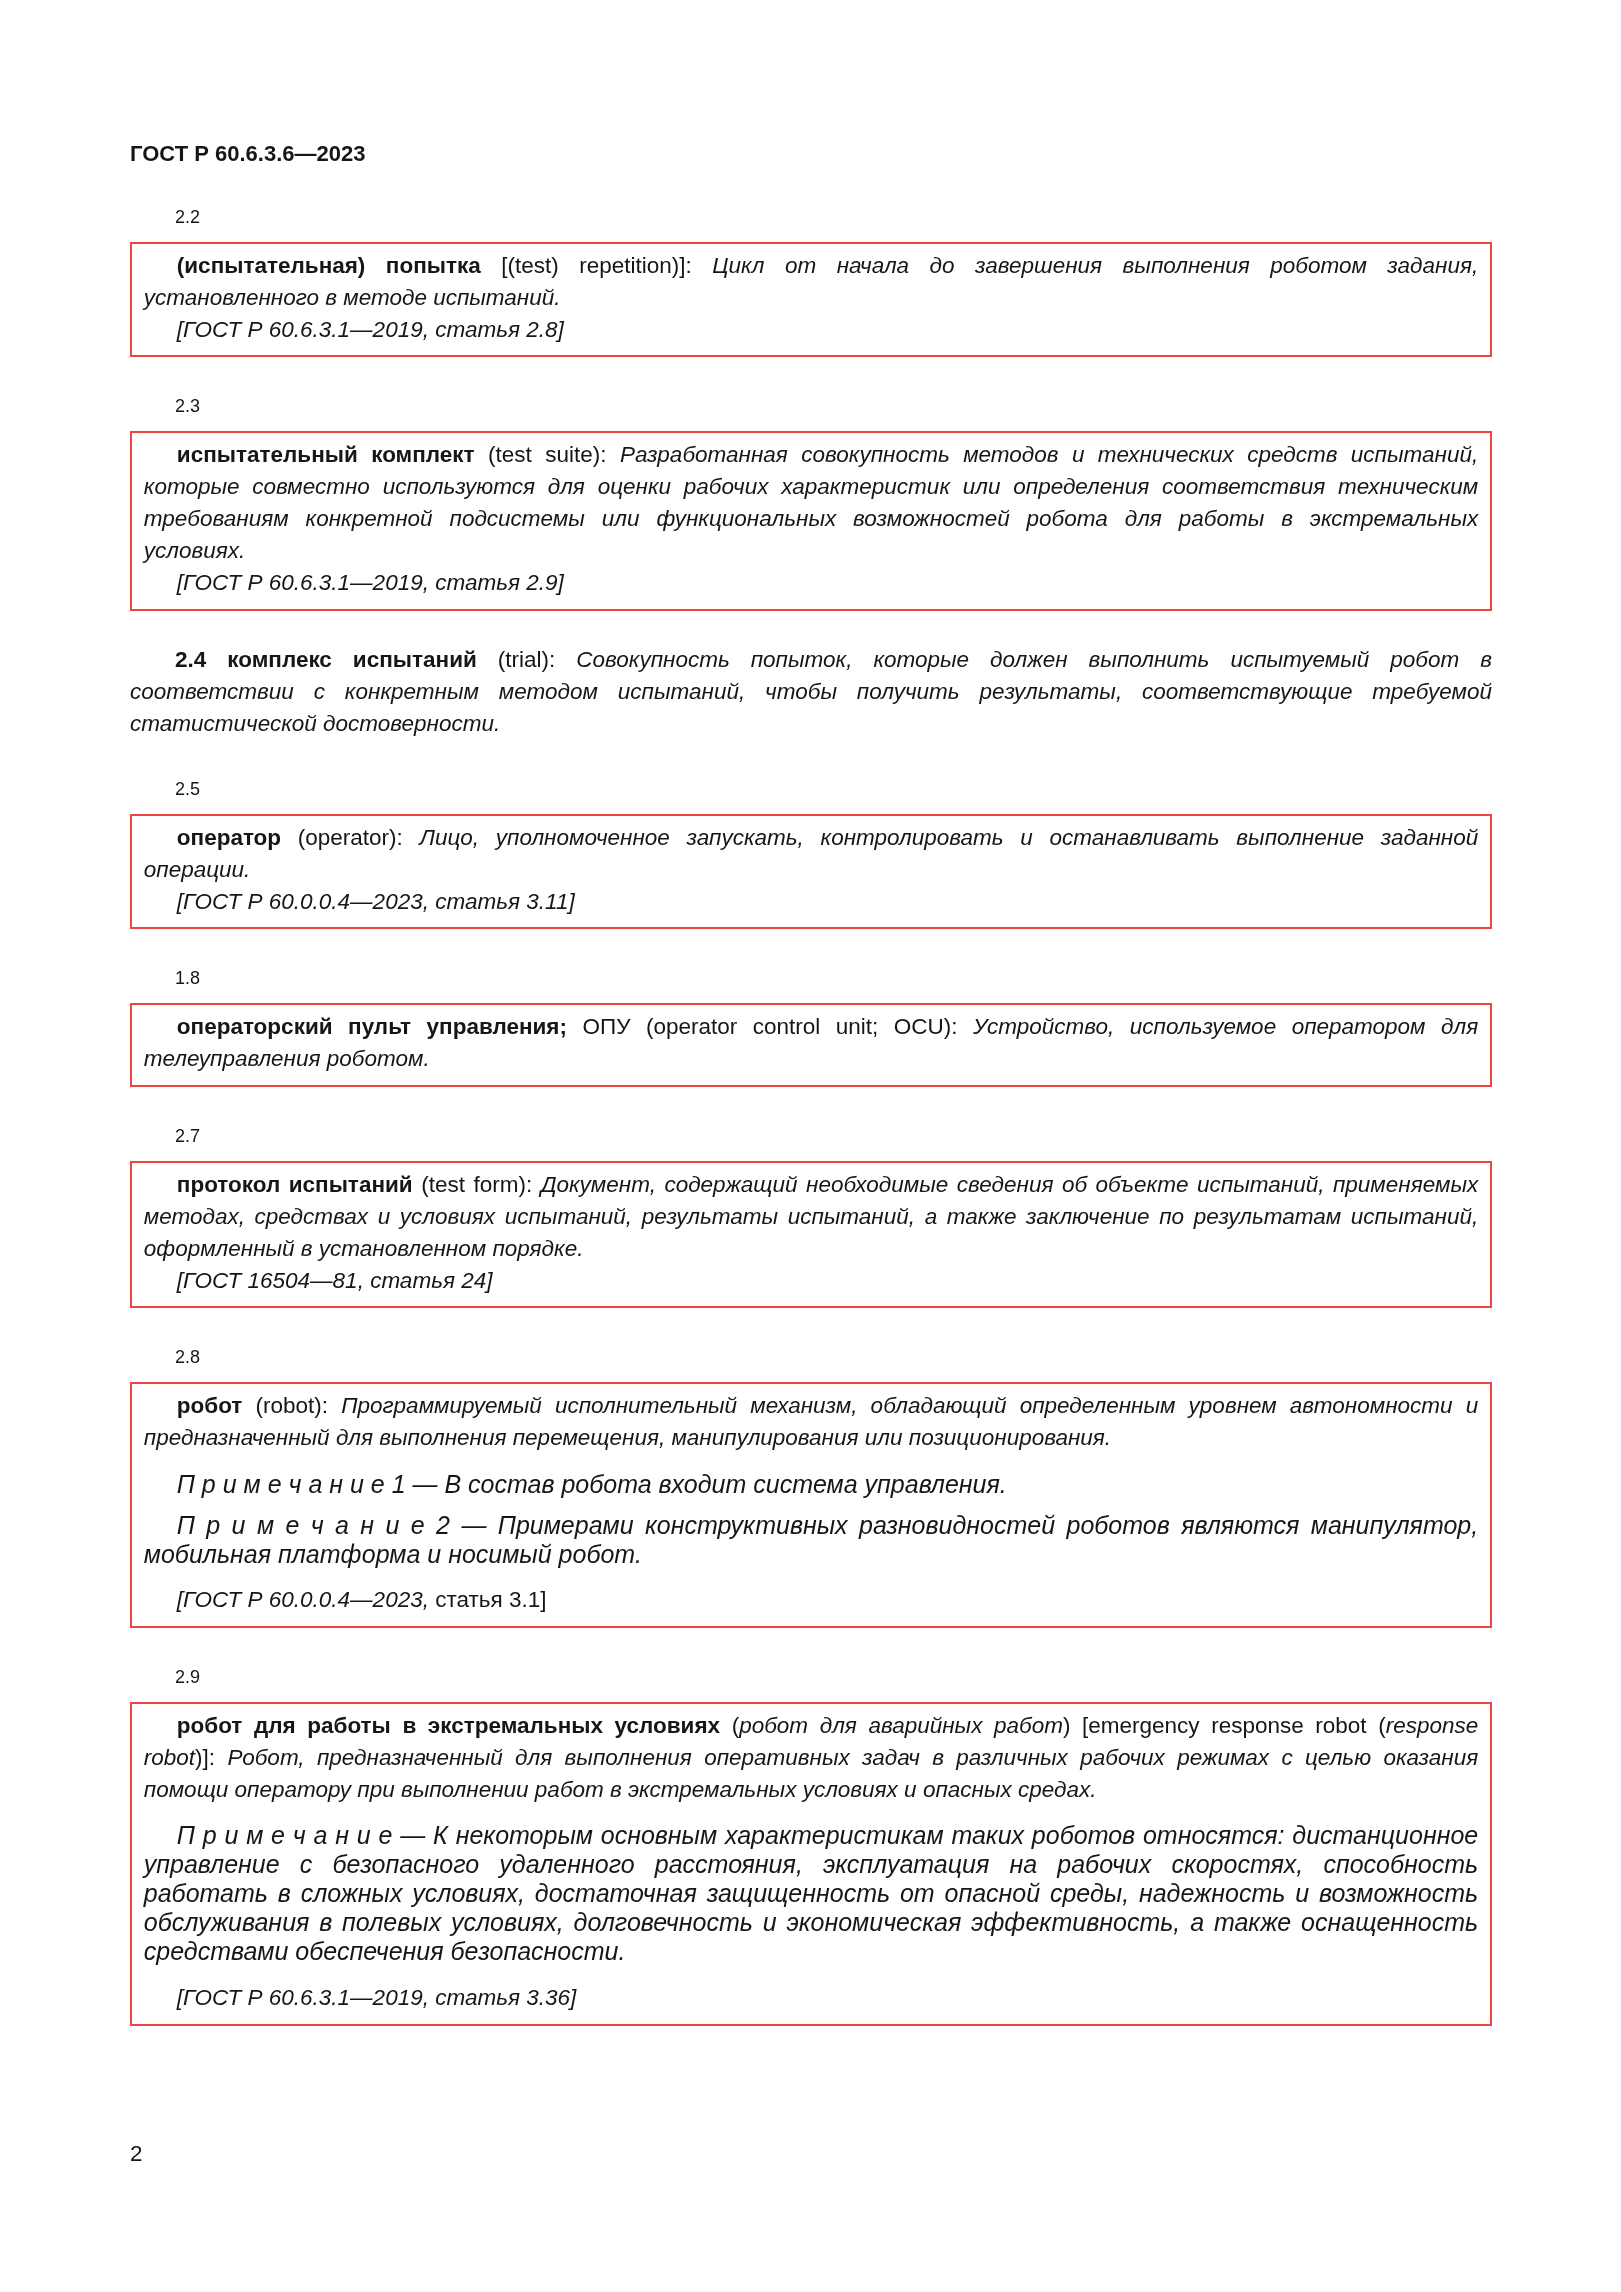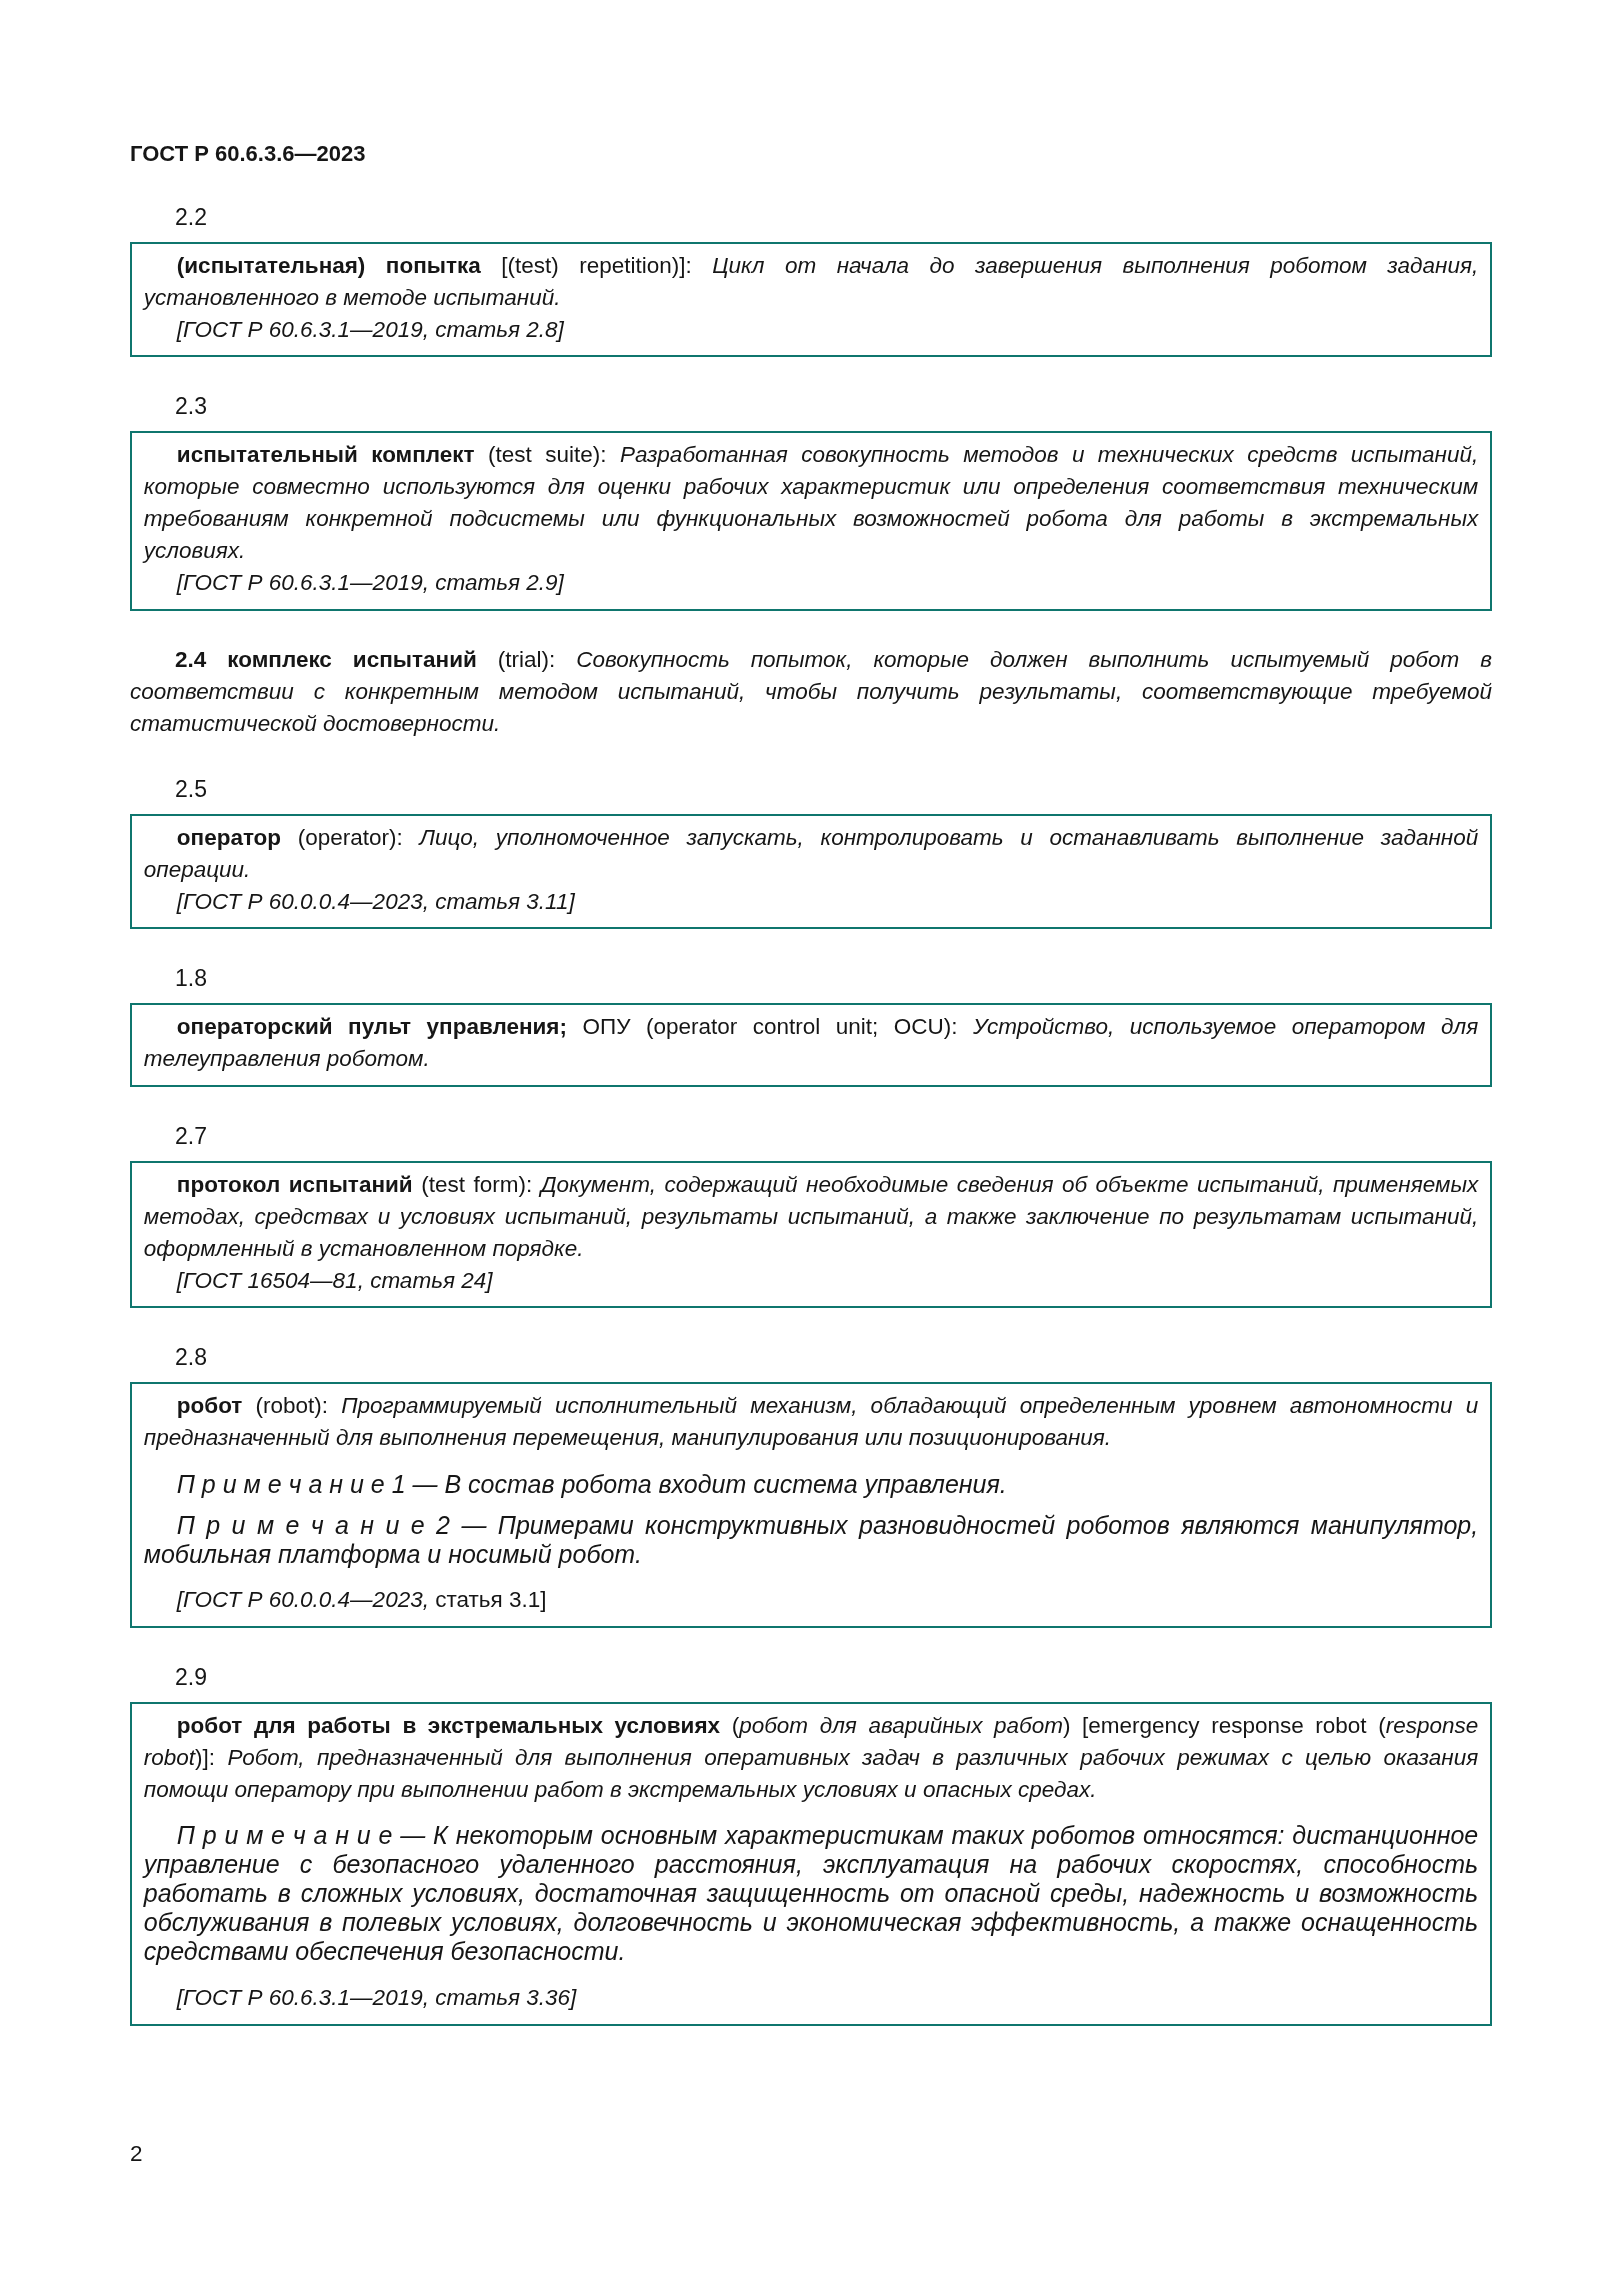--- a/index.html
+++ b/index.html
@@ -17,27 +17,27 @@
     box-sizing: border-box;
   }
   .doc-header {
     font-size: 22px;
     font-weight: bold;
     line-height: 29px;
     margin: 0 0 21.6px 0;
   }
   .term-section { margin: 0; }
   .section-number {
-    font-size: 23px;
+    font-size: 18px;
     line-height: 32px;
     margin: 33px 0 8.8px 0;
     padding-left: 45px;
   }
   .term-box {
-    border: 2px solid #0f766e;
+    border: 2px solid #ef4444;
     padding: 5.9px 11.8px 9.8px 11.8px;
   }
   .para {
     margin: 0;
     font-size: 22.5px;
     line-height: 32px;
     text-indent: 33px;
   }
   .definition { text-align: justify; }
   

